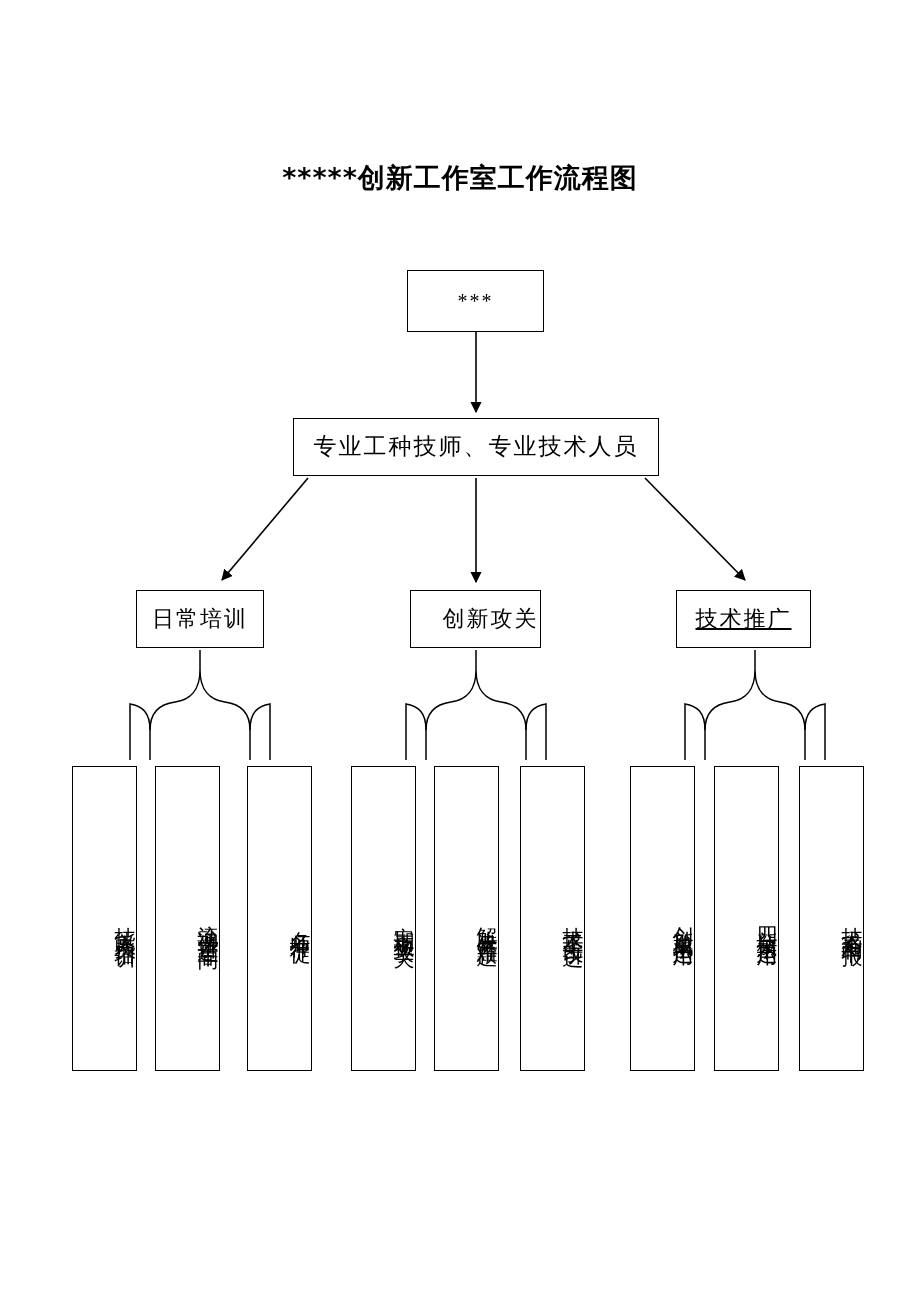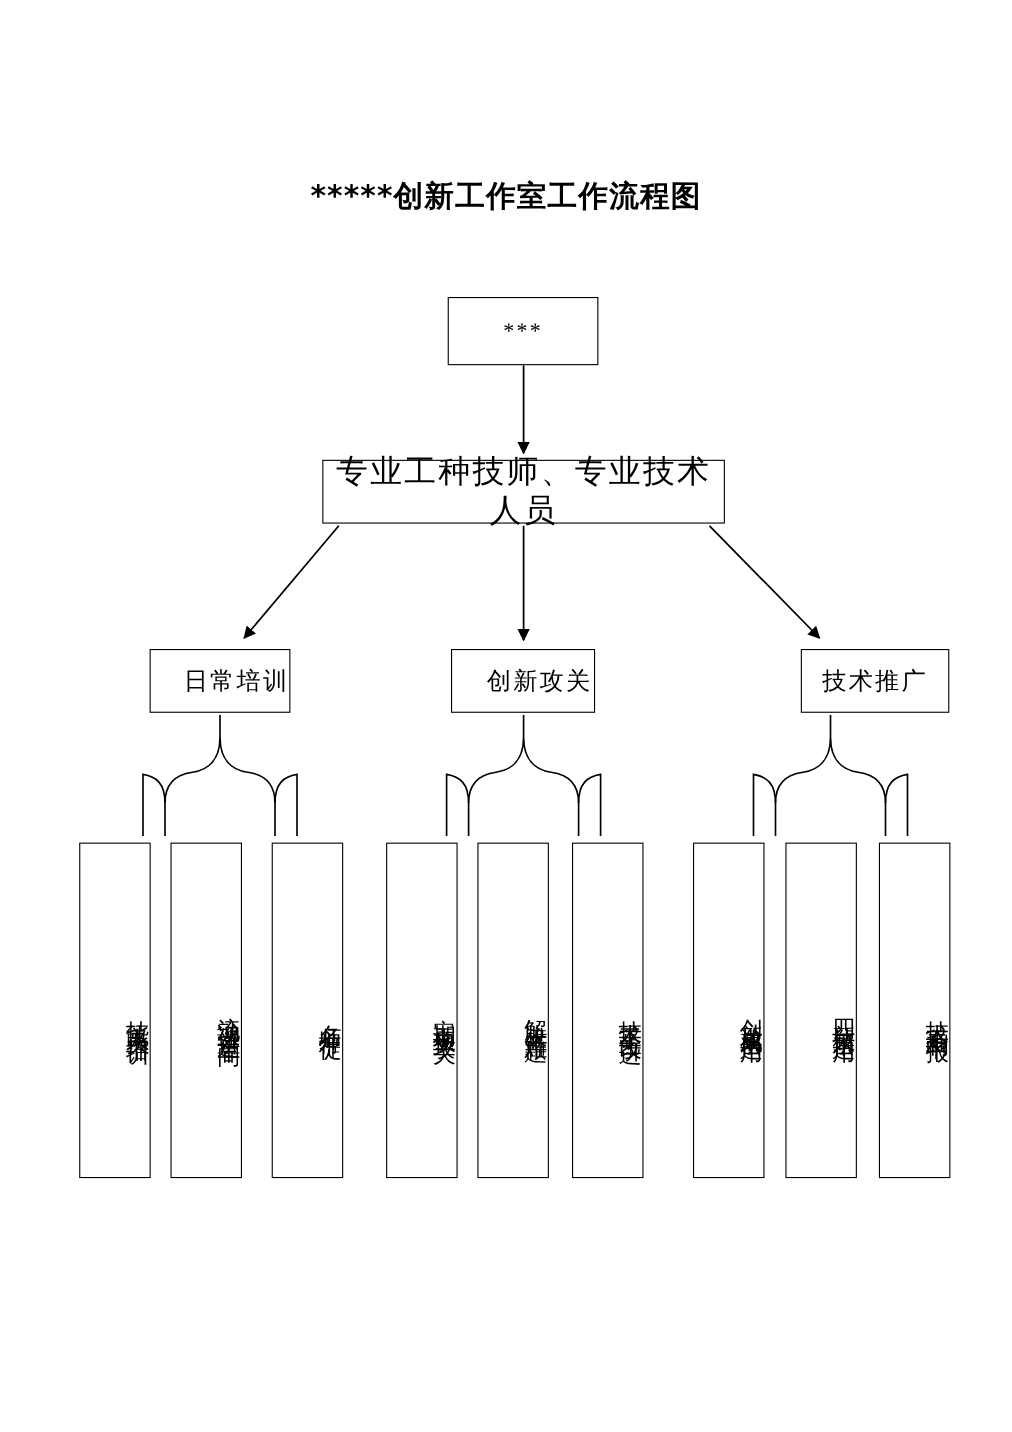--- a/index.html
+++ b/index.html
@@ -64,33 +64,33 @@
     height: 62px;
     font-size: 20px;
     letter-spacing: 2px;
   }
 
   .node-second {
     left: 293px;
     top: 418px;
     width: 366px;
     height: 58px;
-    font-size: 29px;
+    font-size: 23px;
     letter-spacing: 2px;
   }
 
   .node-mid {
     top: 590px;
     height: 58px;
     font-size: 22px;
     letter-spacing: 2px;
   }
-  .node-mid.m0 { left: 136px; width: 128px; justify-content: flex-end; }
+  .node-mid.m0 { left: 136px; width: 128px; }
   .node-mid.m1 { left: 410px; width: 131px; padding-left: 30px; }
-  .node-mid.m2 { left: 728px; width: 135px; }
+  .node-mid.m2 { left: 676px; width: 135px; text-decoration: underline; }
 
   .node-leaf {
     top: 766px;
     width: 65px;
     height: 305px;
     font-size: 21px;
     letter-spacing: 3px;
     writing-mode: vertical-rl;
     text-orientation: upright;
     padding-top: 6px;

